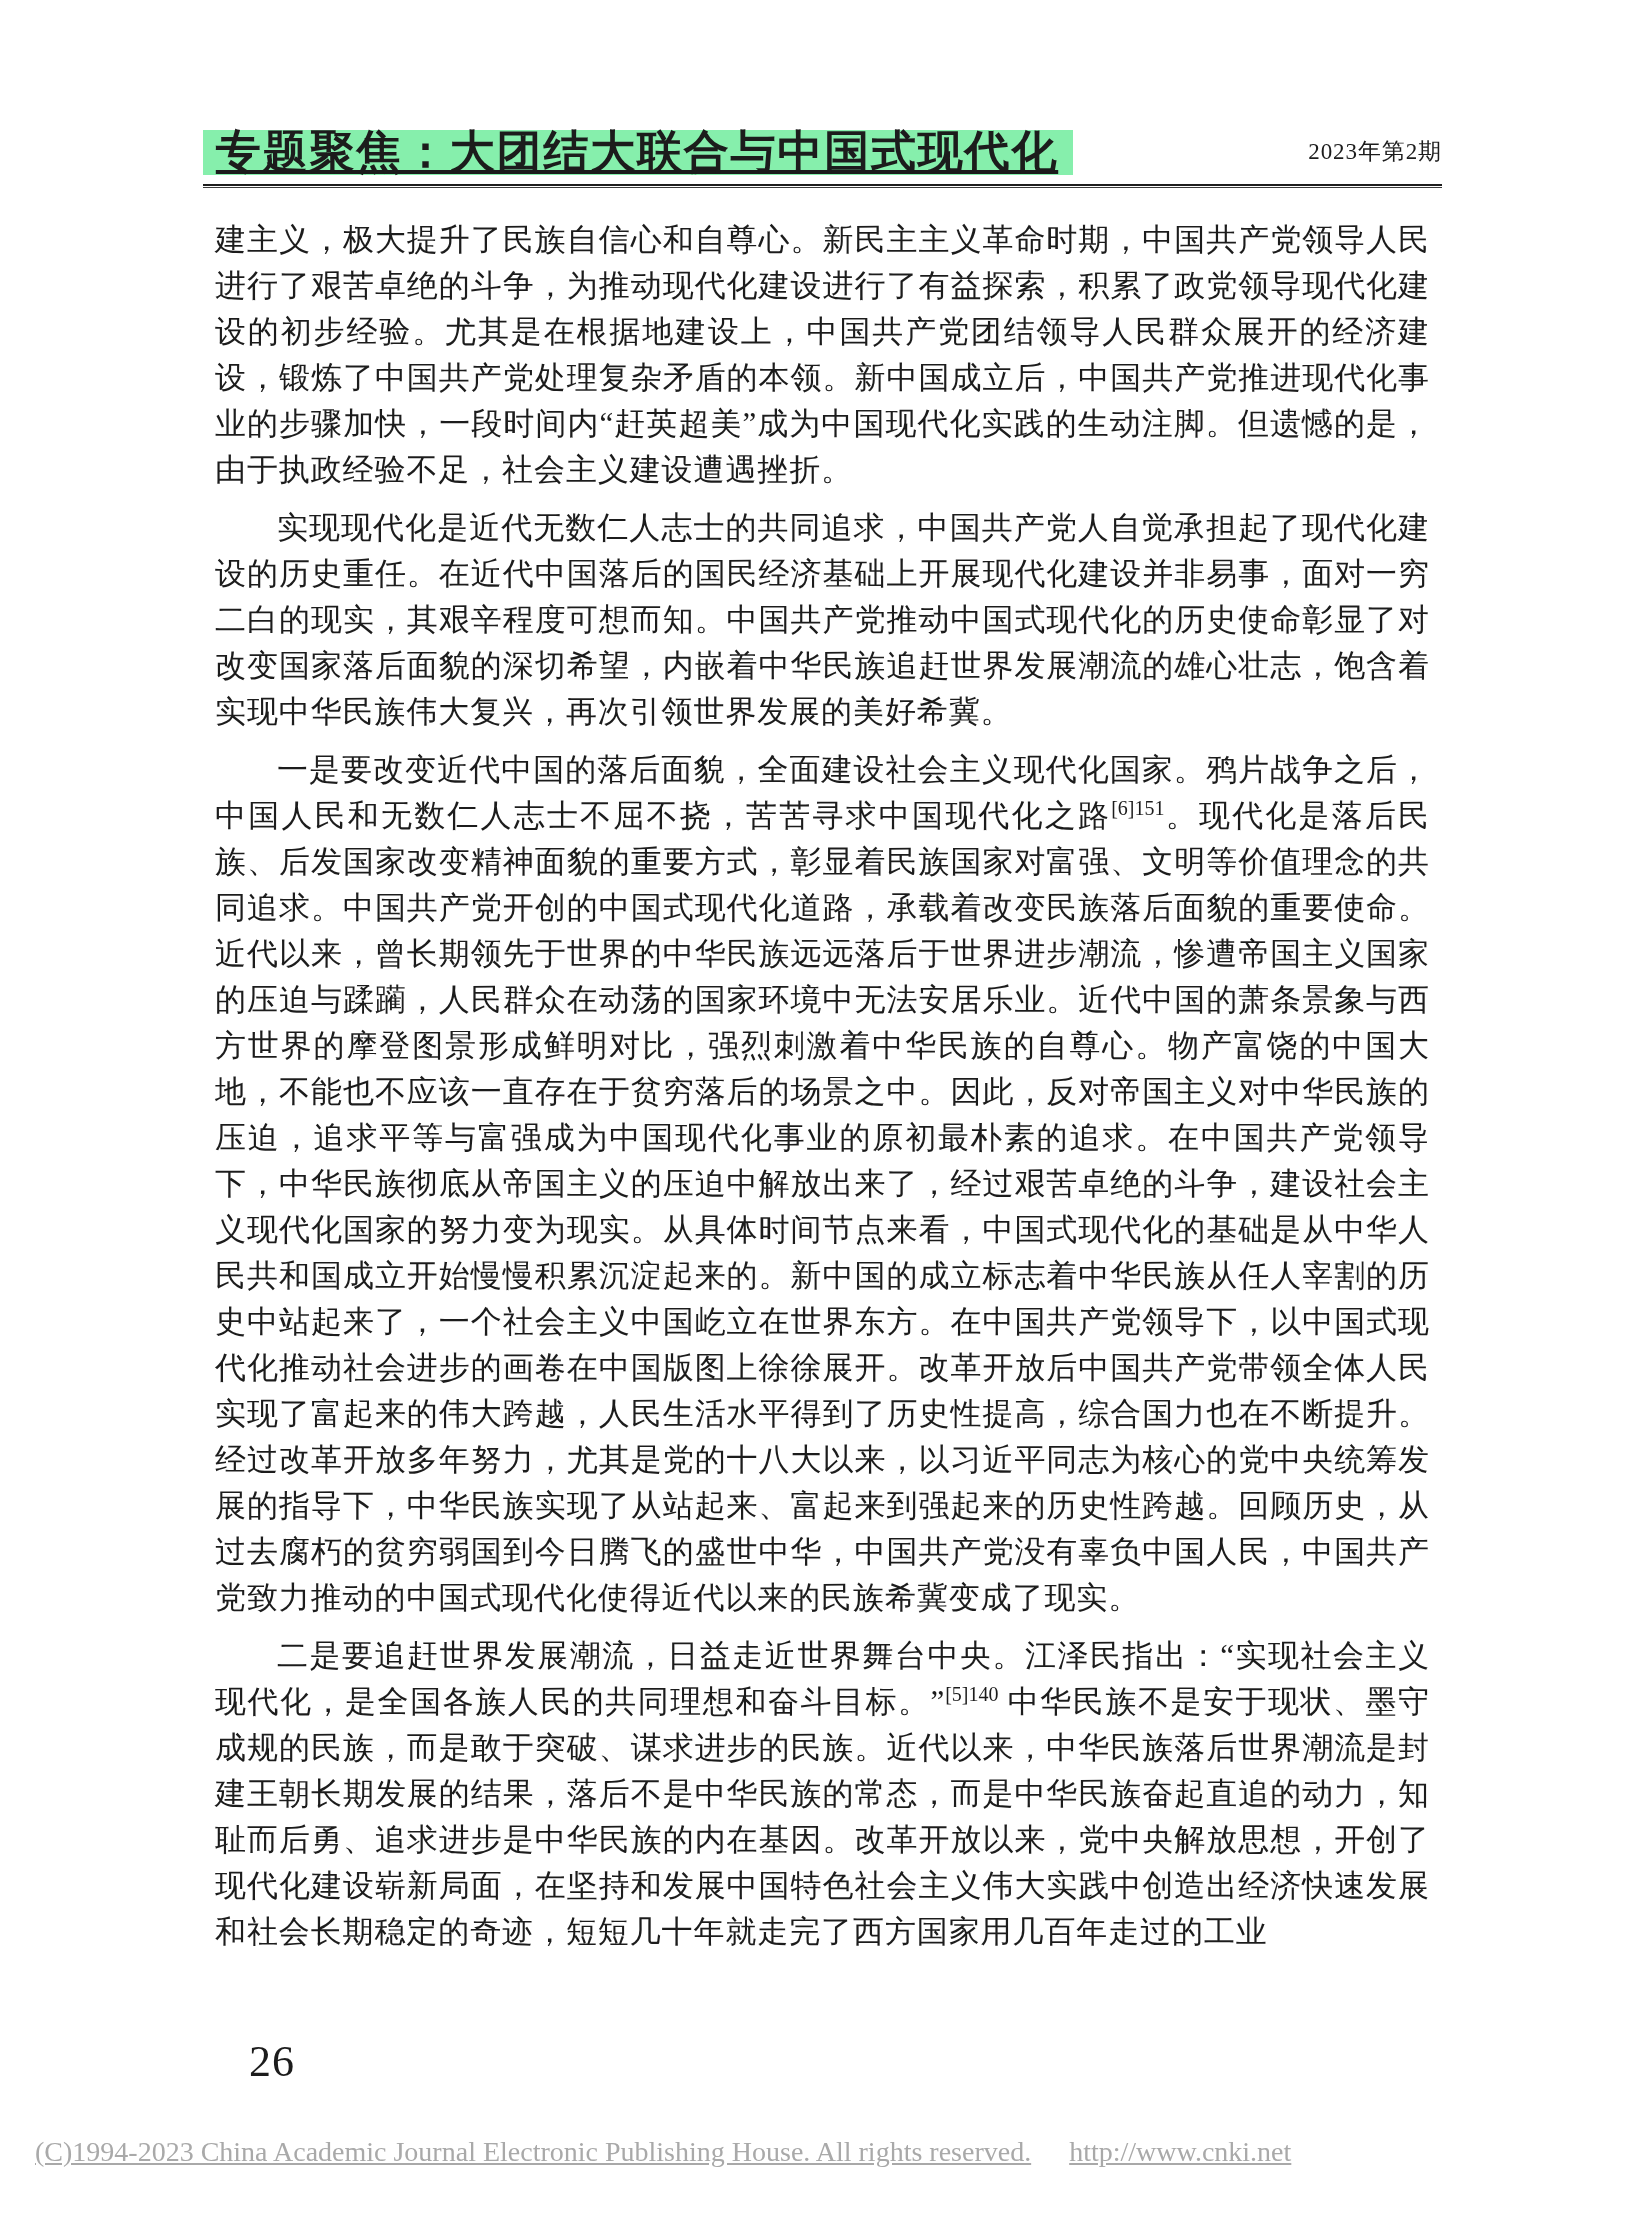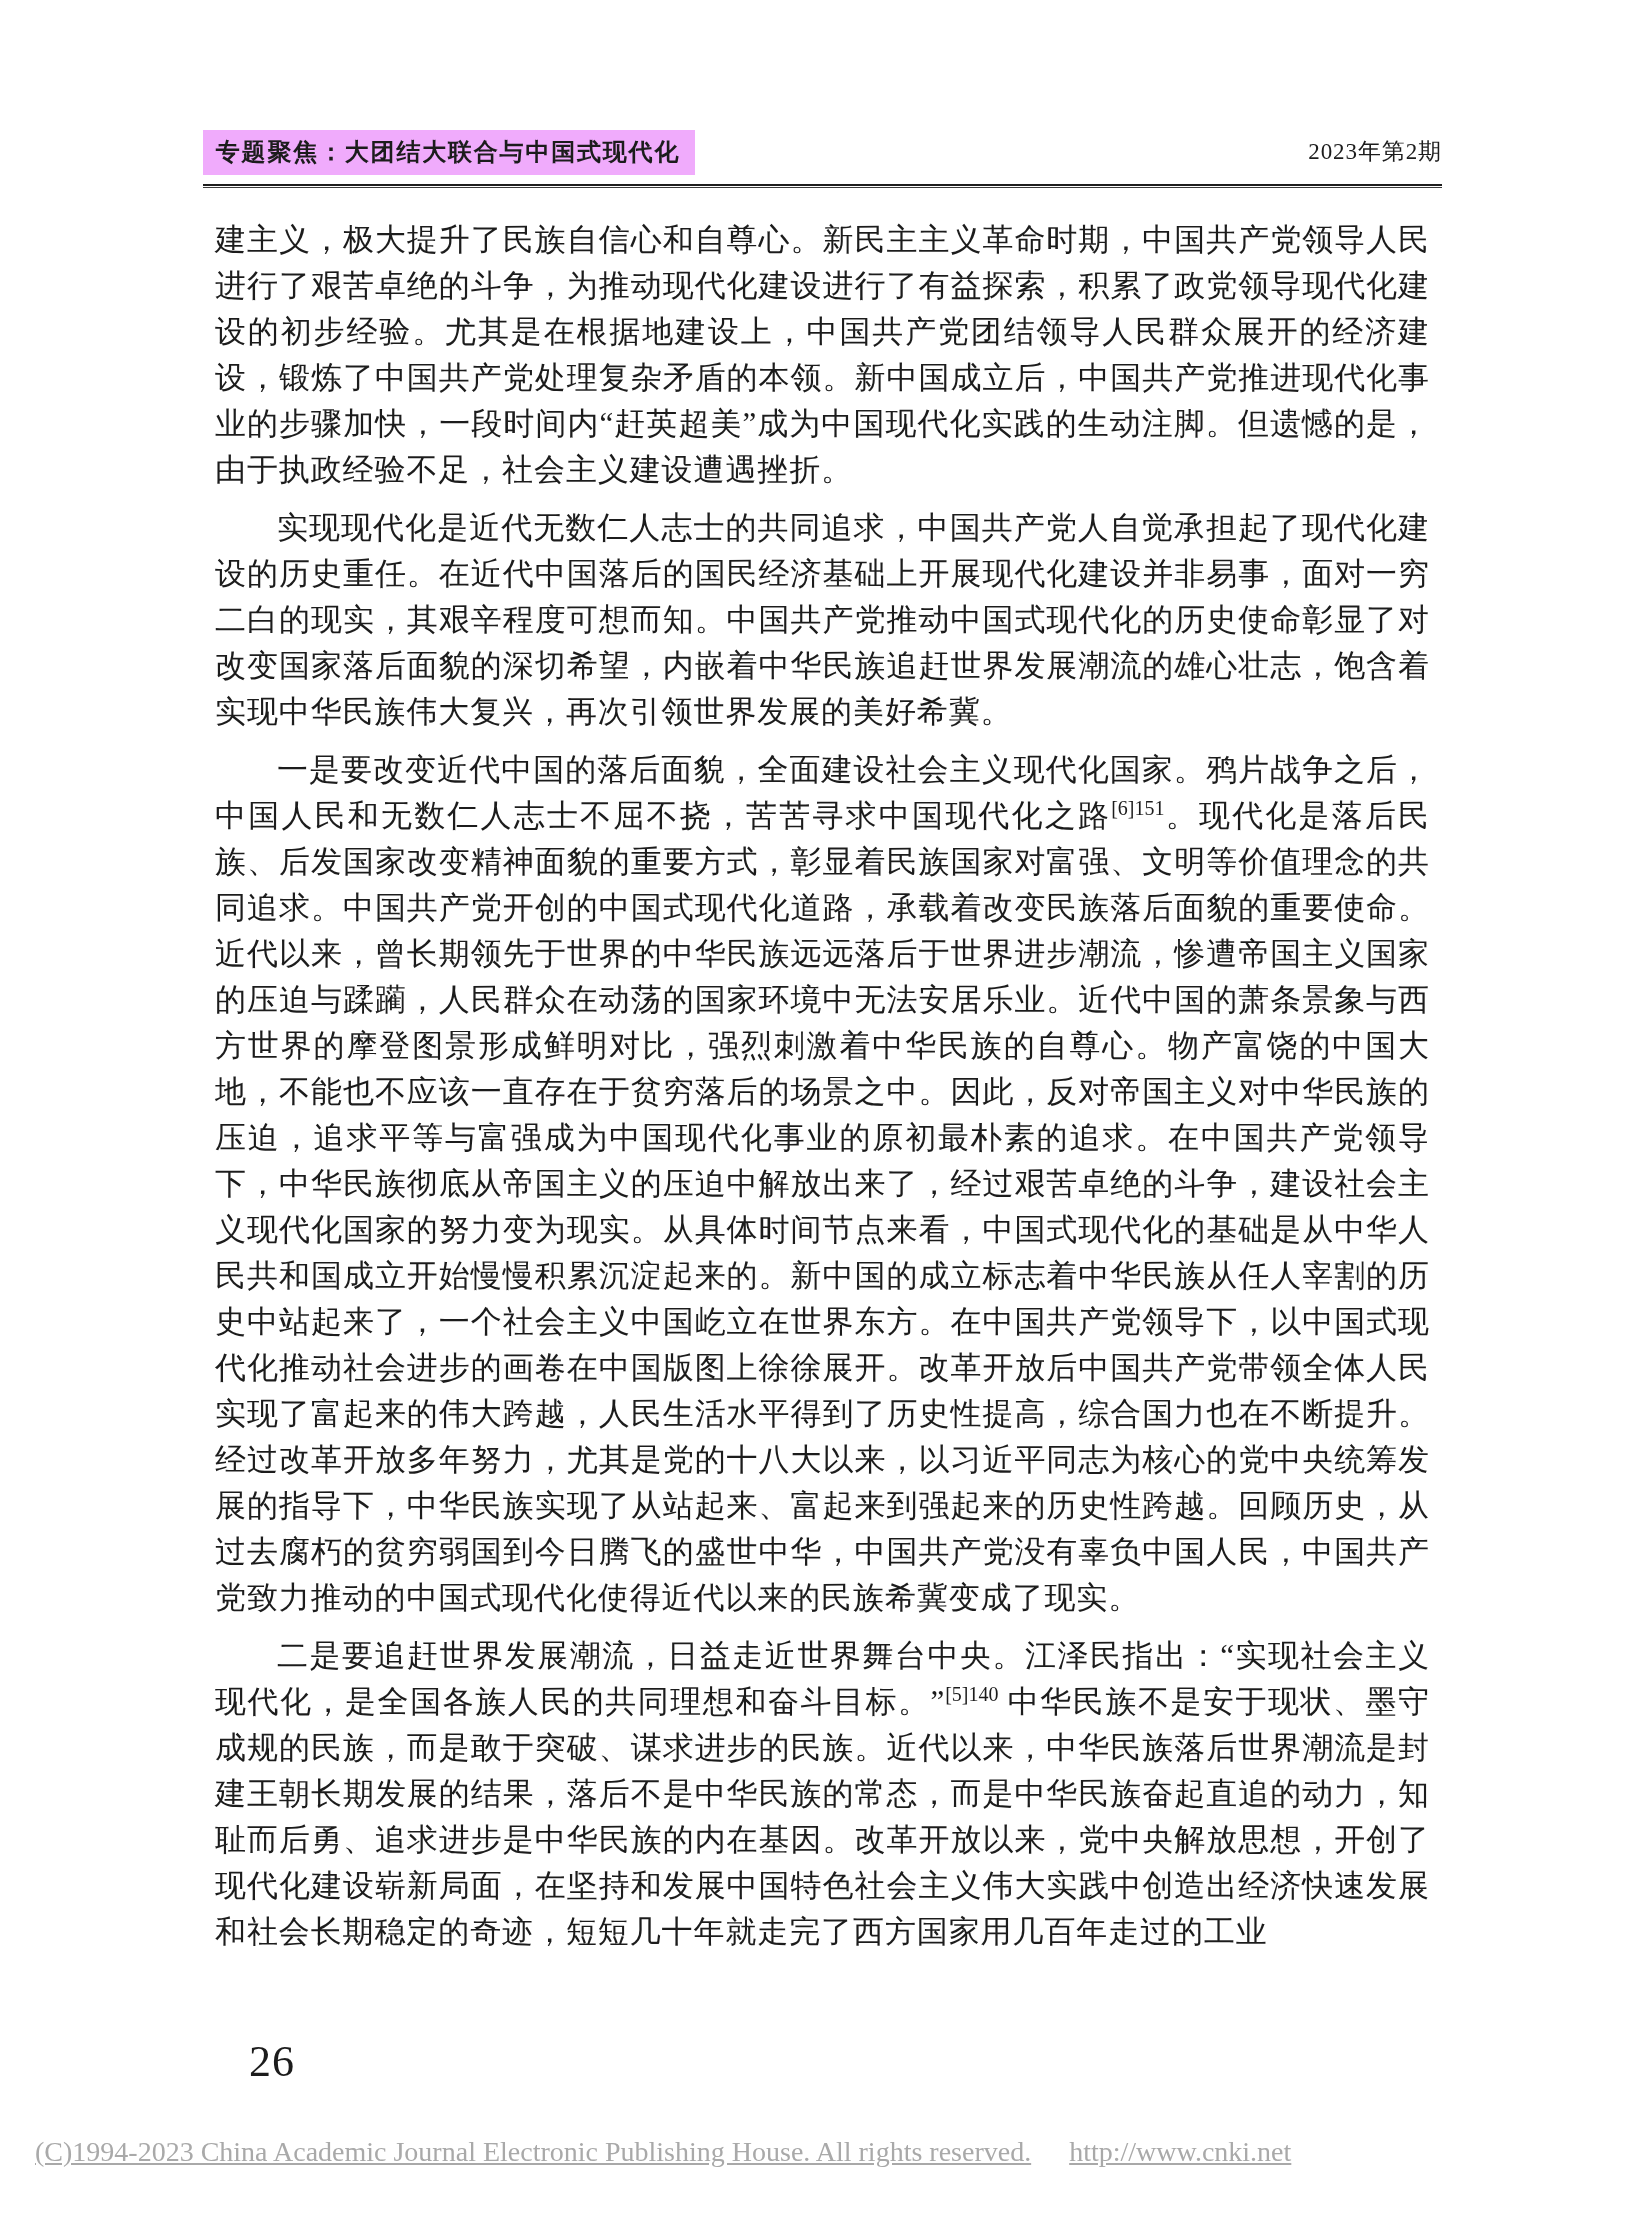--- a/index.html
+++ b/index.html
@@ -8,26 +8,27 @@
     background:#ffffff;color:#1c1c1c;
     font-family:"Liberation Serif","DejaVu Serif",serif;
     position:relative;overflow:hidden;
   }
   .content{margin:0 203px;}
   
   .header{padding-top:130px;position:relative;}
   .header-row{position:relative;height:48px;}
   .topic-box{
     display:inline-block;
-    background:#f0abfc;
+    background:#86efac;
     font-family:"Liberation Sans","DejaVu Sans",sans-serif;
     font-weight:bold;
-    font-size:24px;line-height:40px;
+    font-size:45px;line-height:40px;
     padding:1.8px 14.6px 3.7px 12.8px;
     letter-spacing:1.8px;
+    text-decoration:underline;
   }
   .journal-name{
     position:absolute;left:439px;top:5.5px;width:402px;
     text-align:center;font-size:30px;letter-spacing:1.8px;white-space:nowrap;
   }
   .issue{
     position:absolute;right:0;top:5.5px;
     font-size:23px;letter-spacing:0.9px;white-space:nowrap;
   }
   .header-rule{

